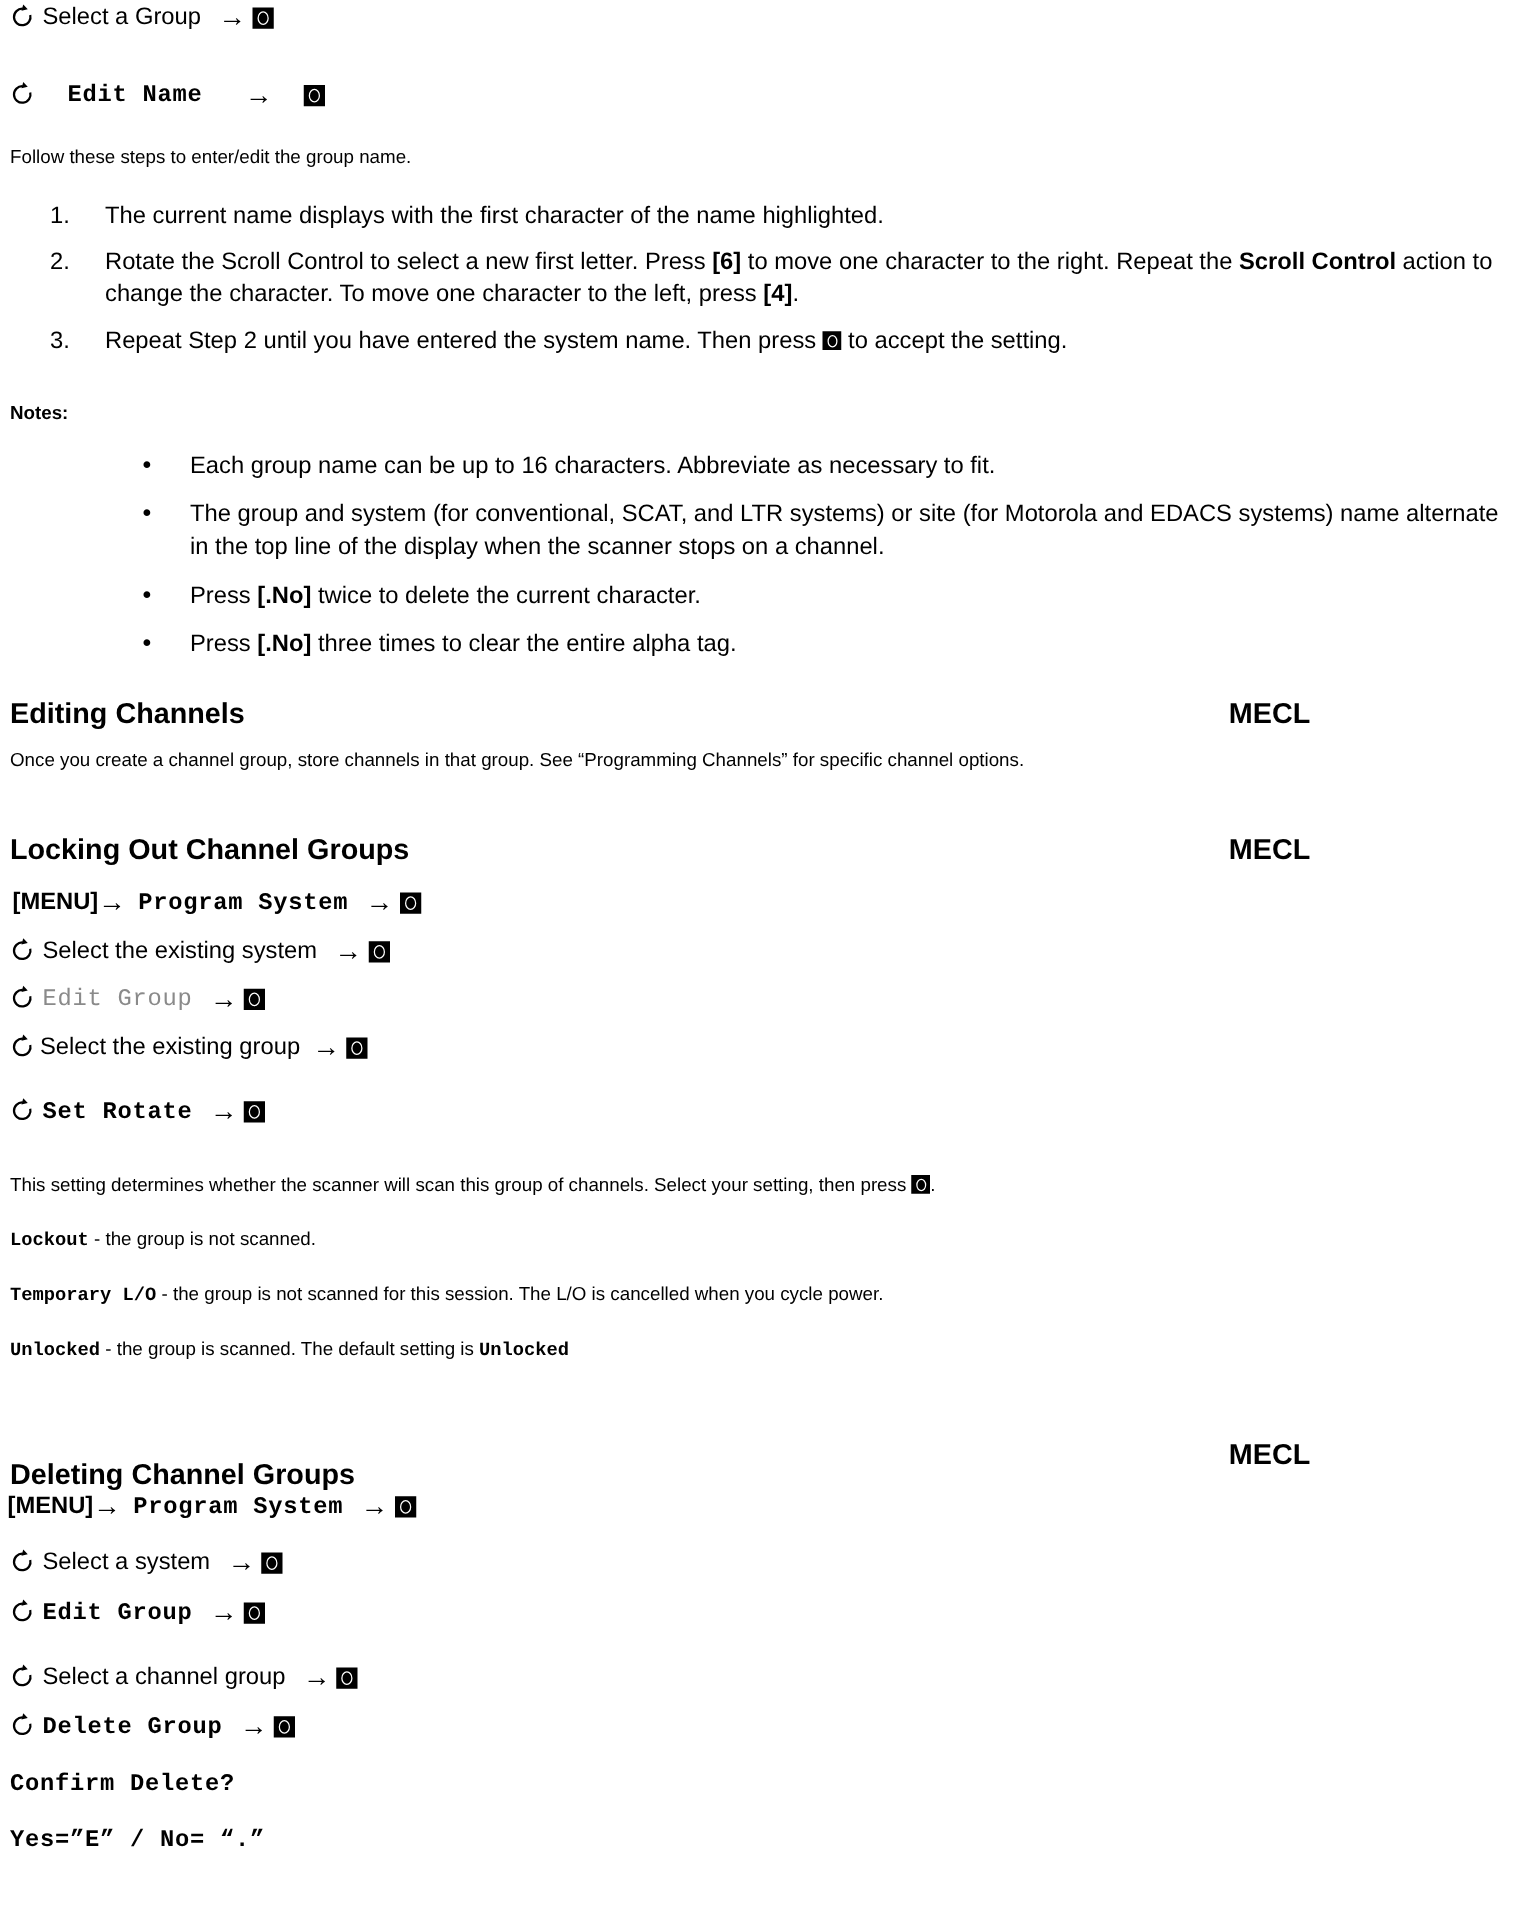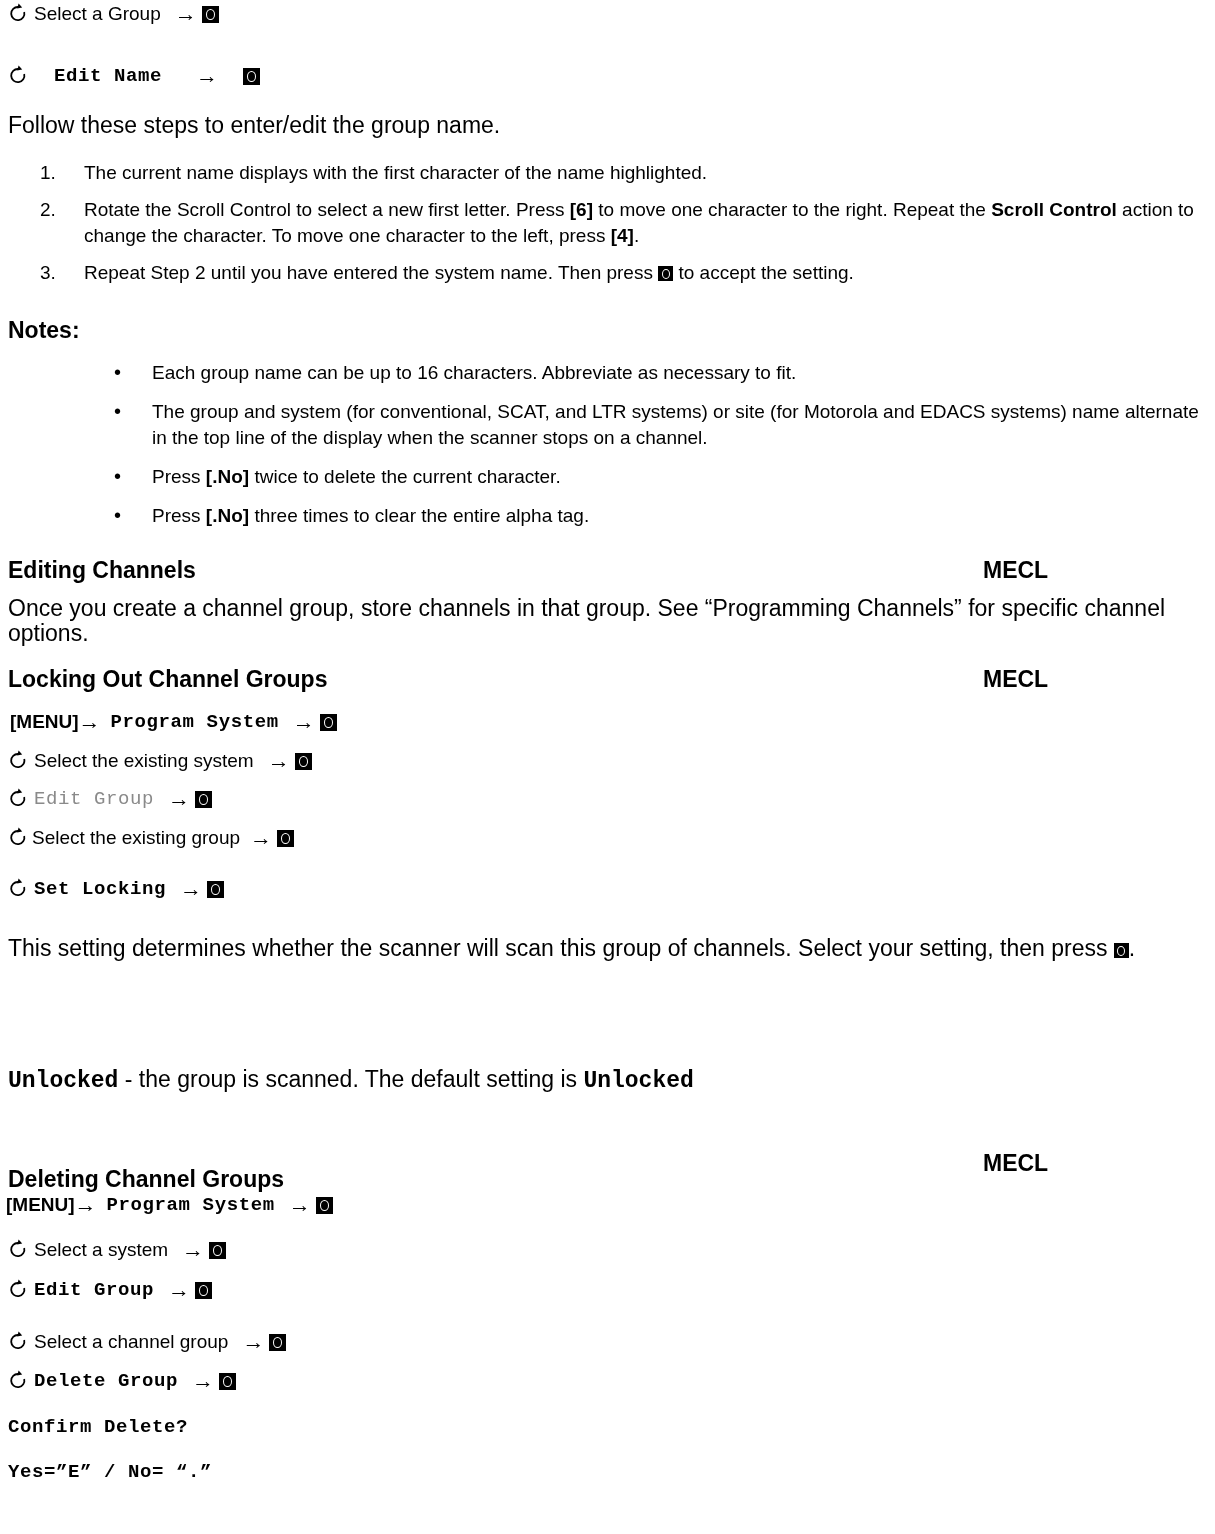--- a/index.html
+++ b/index.html
@@ -106,21 +106,21 @@
     margin-top: -5px;
     border: 1.5px solid #fff;
     border-radius: 50%;
     box-sizing: border-box;
     background: #000;
   }
 
   
   .para {
     position: absolute;
-    font-size: 23px;
+    font-size: 15px;
     line-height: 25px;
     color: #000;
   }
 
   
   .heading {
     position: absolute;
     left: 8px;
     font-size: 23px;
     font-weight: bold;
@@ -309,28 +309,30 @@
     <span class="ekey-icon"></span>
   </div>
 
   <div class="navline" style="top:877px;">
     <span class="rot-icon">
       <svg width="20" height="22" viewBox="0 0 20 22">
         <path d="M10.2 4.0 A6.6 6.6 0 1 0 16.2 9.0" fill="none" stroke="#000" stroke-width="1.8"></path>
         <path d="M10.6 0.6 L14.2 4.4 L9.2 5.6 Z" fill="#000"></path>
       </svg>
     </span>
-    <span class="lbl mono-b">Set Locking</span>
+    <span class="lbl mono-b">Set Rotate</span>
     <span class="arrow-icon">→</span>
     <span class="ekey-icon"></span>
   </div>
 
   <div class="para" style="left:8px; top:936px; width:1200px;"><span>This setting determines whether the scanner will scan this group of channels. Select your setting, then press </span><span class="ekey-inline"></span><span>.</span></div>
 
-
+  <div class="para" style="left:8px; top:979px;"><span class="mono-b">Lockout</span><span> - the group is not scanned.</span></div>
+
+  <div class="para" style="left:8px; top:1023px;"><span class="mono-b">Temporary L/O</span><span> - the group is not scanned for this session. The L/O is cancelled when you cycle power.</span></div>
 
   <div class="para" style="left:8px; top:1067px;"><span class="mono-b">Unlocked</span><span> - the group is scanned. The default setting is </span><span class="mono-b">Unlocked</span></div>
 
   <div class="heading" style="top:1150px;margin-top:16px;">Deleting Channel Groups</div>
   <div class="heading-right" style="top:1150px; left:983px;">MECL</div>
 
   <div class="navline" style="top:1193px; left:6px;">
     <span class="bold" style="font-size:19px;">[MENU]</span>
     <span class="arrow-icon" style="margin-left:0;">→</span>
     <span class="lbl mono-b">Program System</span>

